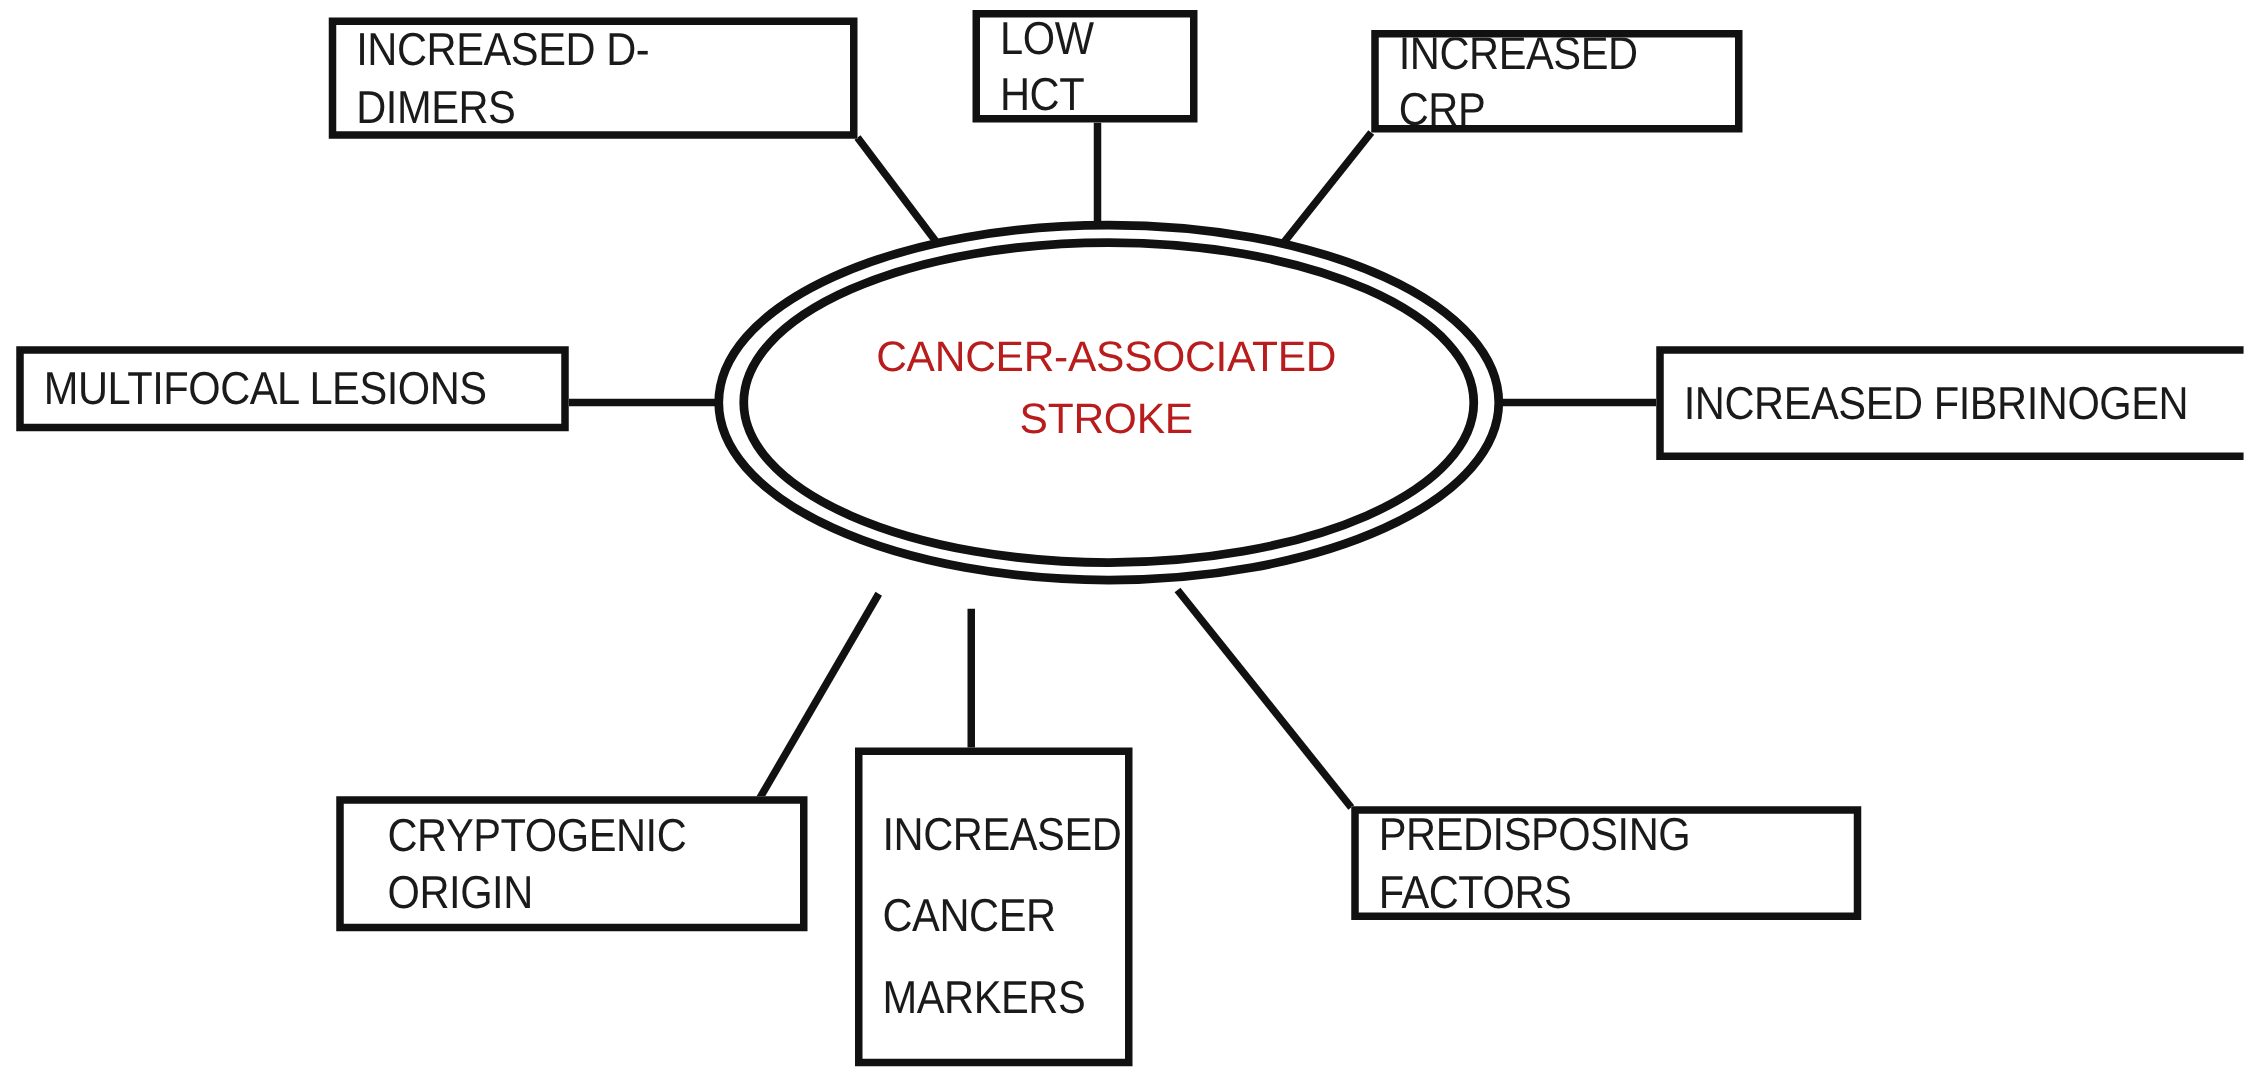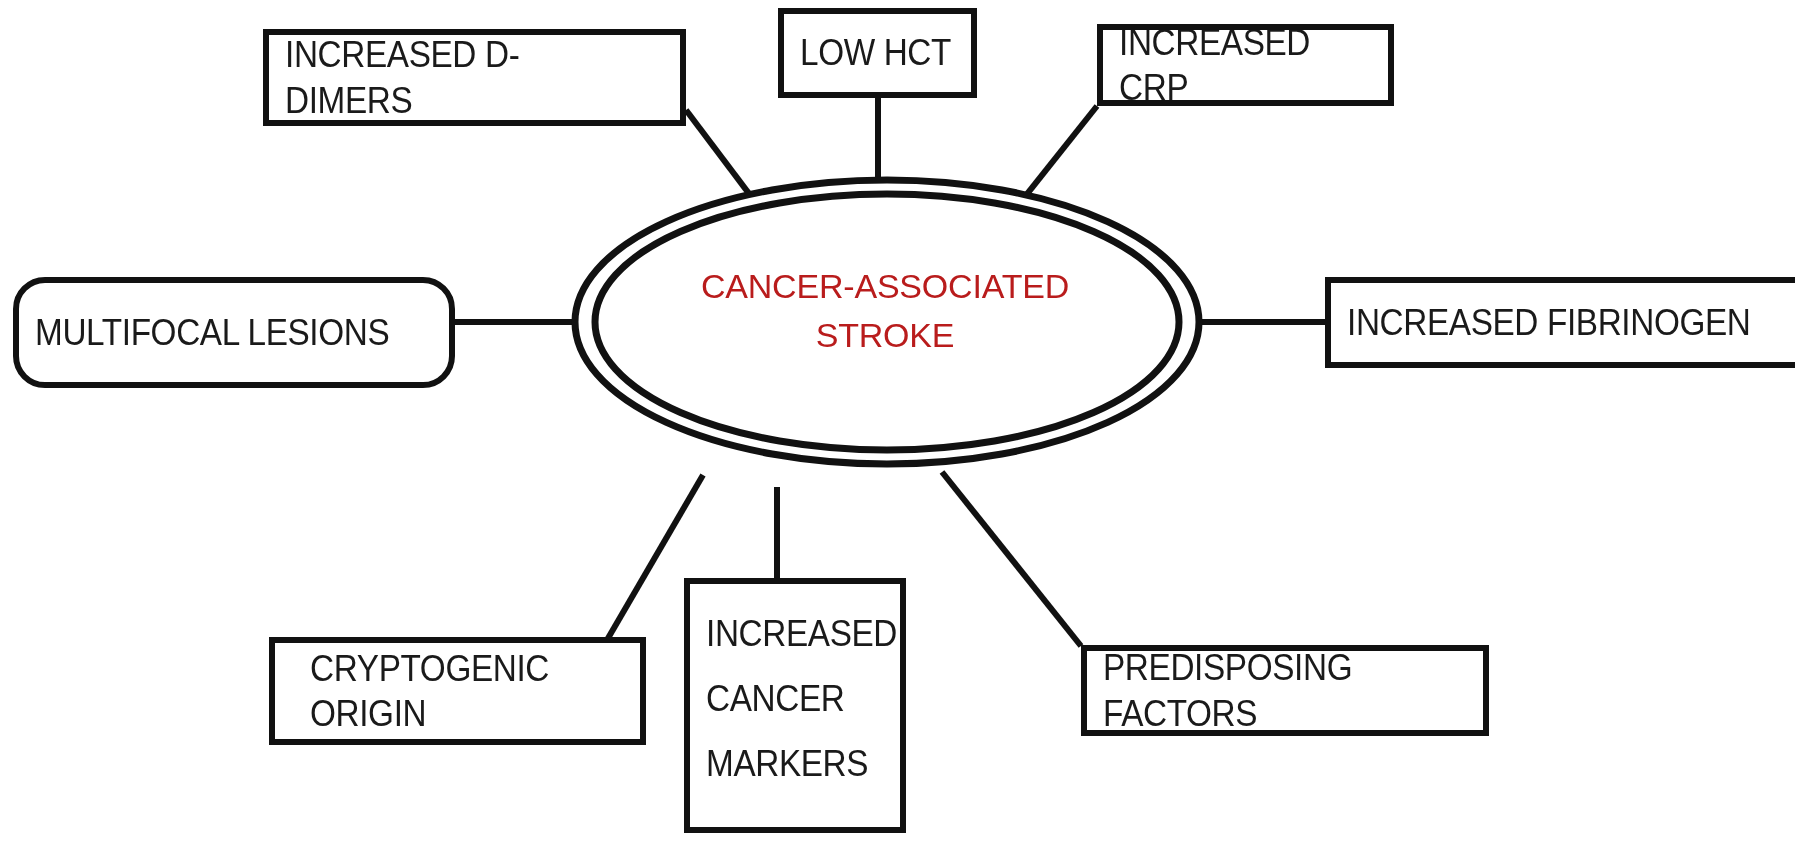--- a/index.html
+++ b/index.html
@@ -83,45 +83,45 @@
     <line class="edge" x1="777" y1="487" x2="777" y2="610"></line>
     <line class="edge" x1="942" y1="472" x2="1081" y2="646"></line>
 
     <ellipse cx="887" cy="322" rx="312" ry="142" fill="#ffffff" stroke="#111111" stroke-width="7"></ellipse>
     <ellipse cx="887" cy="322" rx="292" ry="128" fill="#ffffff" stroke="#111111" stroke-width="7"></ellipse>
   </svg>
 
   <div id="ellipse-label">CANCER-ASSOCIATED
 STROKE</div>
 
-  <div class="node-box left-text" style="left:263px; top:29px; width:423px; height:97px;">
+  <div class="node-box left-text" style="left:263px; top:14px; width:423px; height:97px;">
     <span class="node-label">INCREASED D-DIMERS</span>
   </div>
 
-  <div class="node-box left-text" style="left:778px; top:8px; width:199px; height:90px;">
+  <div class="node-box left-text" style="left:778px; top:8px; width:180px; height:90px;">
     <span class="node-label">LOW HCT</span>
   </div>
 
   <div class="node-box left-text" style="left:1097px; top:24px; width:297px; height:82px;">
     <span class="node-label">INCREASED CRP</span>
   </div>
 
-  <div class="node-box left-text" style="left:13px; top:277px; width:442px; height:111px;border-radius:32px;">
+  <div class="node-box left-text" style="left:13px; top:277px; width:442px; height:68px;">
     <span class="node-label">MULTIFOCAL LESIONS</span>
   </div>
 
   <div class="node-box left-text" style="left:1325px; top:277px; width:478px; height:91px;">
     <span class="node-label">INCREASED FIBRINOGEN</span>
   </div>
 
   <div class="node-box left-text" style="left:269px; top:637px; width:377px; height:108px;padding-left:35px;">
     <span class="node-label">CRYPTOGENIC ORIGIN</span>
   </div>
 
-  <div class="node-box left-text" style="left:684px; top:578px; width:222px; height:255px; align-items:flex-start; padding-top:18px;">
+  <div class="node-box left-text" style="left:684px; top:598px; width:222px; height:255px; align-items:flex-start; padding-top:32px;">
     <span class="node-label" style="line-height:1.75;">INCREASED
 CANCER
 MARKERS</span>
   </div>
 
   <div class="node-box left-text" style="left:1081px; top:645px; width:408px; height:91px;">
     <span class="node-label">PREDISPOSING FACTORS</span>
   </div>
 
 </div>

